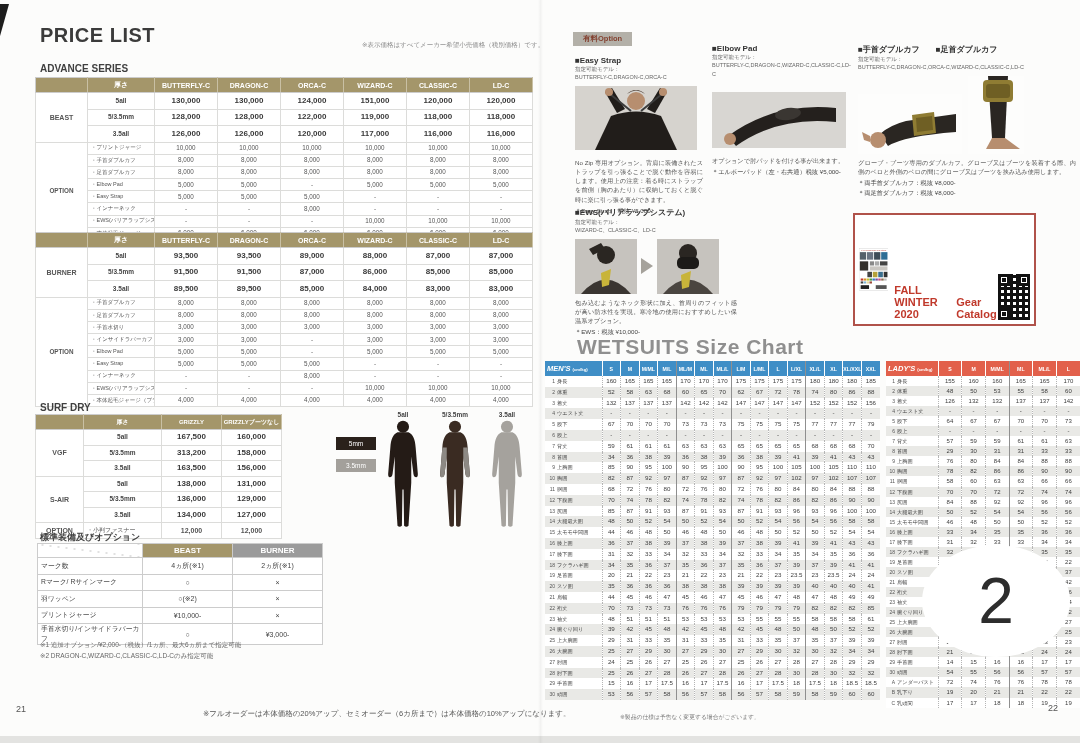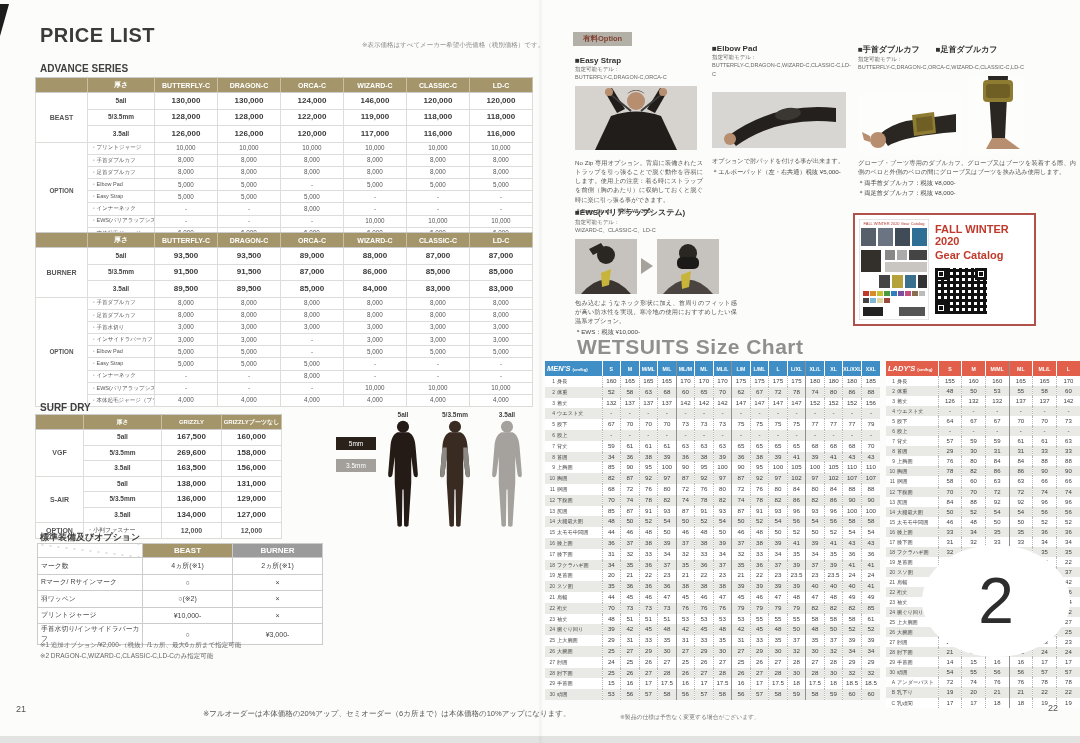--- a/index.html
+++ b/index.html
@@ -75,21 +75,21 @@
   .obE{left:745px;top:207px;width:102px;}
   .dc-titles{display:flex;gap:16px;}
   .photo-row{display:flex;align-items:center;gap:4px;margin-top:4px;}
   .arrow-right{width:0;height:0;border-top:8px solid transparent;border-bottom:8px solid transparent;
     border-left:12px solid #a5a29b;}
   .cuff-row{display:flex;align-items:flex-end;gap:6px;margin-top:4px;}
 
   
   .catbox{position:absolute;left:853px;top:213px;width:183px;height:113px;border:2px solid #b0524a;
     background:#fff;box-sizing:border-box;display:flex;gap:6px;padding:4px;}
-  .cat-right{flex:1;display:flex;flex-direction:column;align-items:flex-start;}
+  .cat-right{flex:1;display:flex;flex-direction:row;align-items:flex-end;}
   .cat-t1{font-size:11px;font-weight:700;color:var(--cat_red);margin-top:4px;}
   .cat-t2{font-size:11px;font-weight:700;color:var(--cat_red);margin-top:2px;}
   .qr{position:relative;width:52px;height:46px;margin-top:7px;background:
     repeating-linear-gradient(90deg,#111 0 3px,transparent 3px 6px),
     repeating-linear-gradient(0deg,#111 0 3px,#fff 3px 6px);}
   .qr i{position:absolute;width:12px;height:12px;border:3px solid #111;background:#fff;box-sizing:border-box;}
   .qr i::after{content:'';position:absolute;inset:1px;background:#111;}
   .qr .f1{top:0;left:0;} .qr .f2{top:0;right:0;} .qr .f3{bottom:0;left:0;}
 
   
@@ -161,21 +161,21 @@
             <th class="h">LD-C</th>
           </tr>
         </thead>
         <tbody>
           <tr class="main">
             <td class="grp" rowspan="3">BEAST</td>
             <td class="lbl">5all</td>
             <td class="val">130,000</td>
             <td class="val">130,000</td>
             <td class="val">124,000</td>
-            <td class="val">146,000</td>
+            <td class="val">151,000</td>
             <td class="val">120,000</td>
             <td class="val">120,000</td>
           </tr>
           <tr class="main">
             <td class="lbl">5/3.5mm</td>
             <td class="val">128,000</td>
             <td class="val">128,000</td>
             <td class="val">122,000</td>
             <td class="val">119,000</td>
             <td class="val">118,000</td>
@@ -424,21 +424,21 @@
         </thead>
         <tbody>
           <tr class="main">
             <td class="grp" rowspan="3">VGF</td>
             <td class="lbl">5all</td>
             <td class="val">167,500</td>
             <td class="val">160,000</td>
           </tr>
           <tr class="main">
             <td class="lbl">5/3.5mm</td>
-            <td class="val">269,600</td>
+            <td class="val">313,200</td>
             <td class="val">158,000</td>
           </tr>
           <tr class="main">
             <td class="lbl">3.5all</td>
             <td class="val">163,500</td>
             <td class="val">156,000</td>
           </tr>
           <tr class="main">
             <td class="grp" rowspan="3">S-AIR</td>
             <td class="lbl">5all</td>

